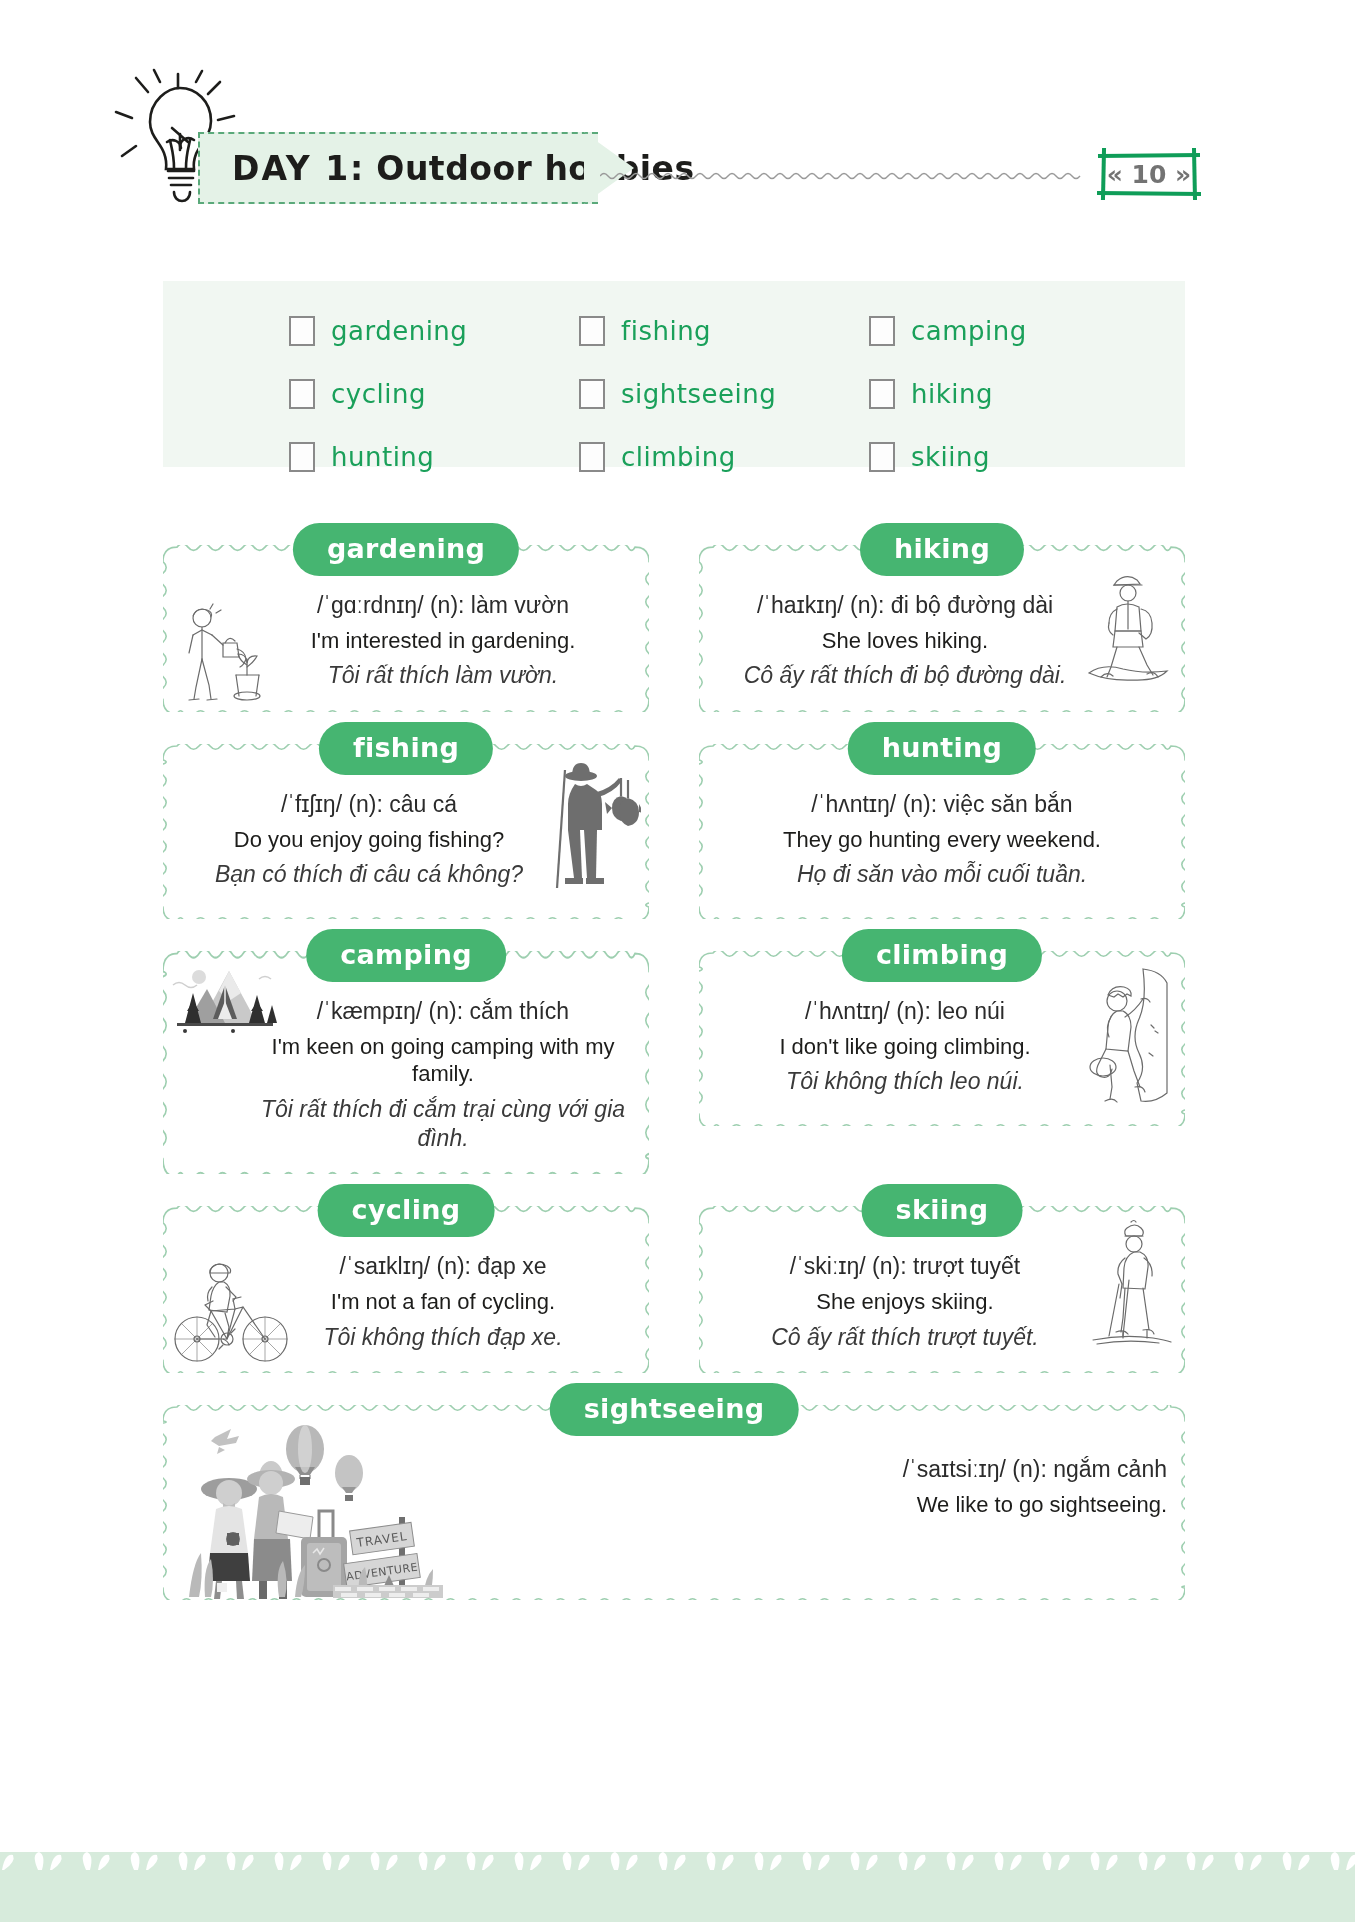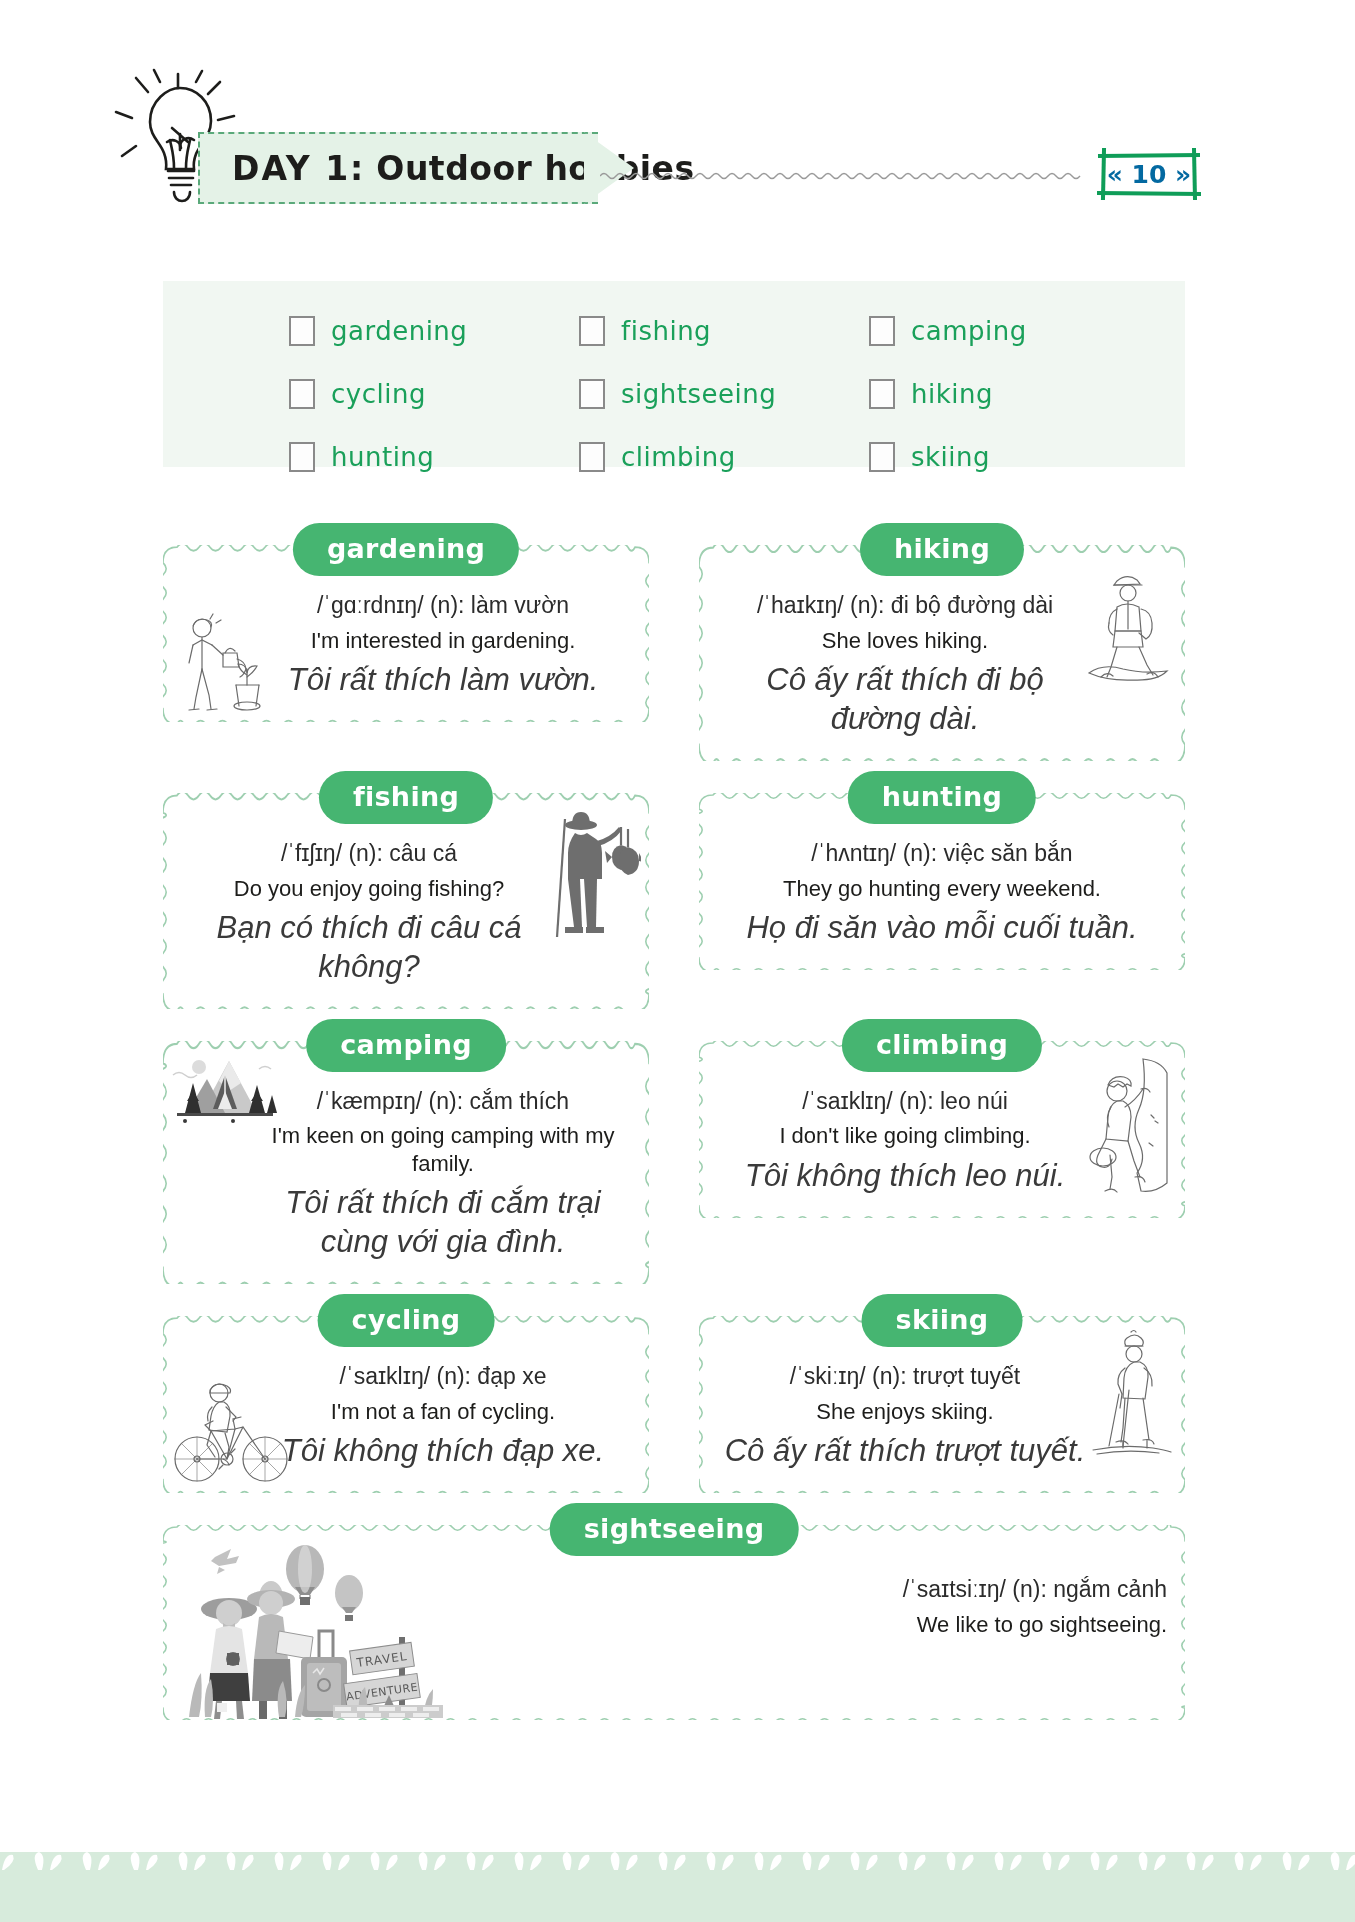--- a/index.html
+++ b/index.html
@@ -88,21 +88,21 @@
     position: absolute;
     left: 0; top: 0;
     width: 110px;
     height: 52px;
     display: flex;
     align-items: center;
     justify-content: center;
     font-family: "DejaVu Sans", sans-serif;
     font-size: 25px;
     font-weight: 700;
-    color: #0369a1;
+    color: #737373;
   }
 
   
   .checklist {
     position: absolute;
     left: 163px;
     top: 281px;
     width: 1022px;
     height: 186px;
     background: #f1f7f2;
@@ -200,21 +200,21 @@
     margin: 4px 0 7px 0;
     line-height: 1.25;
   }
   .line-en {
     font-size: 22px;
     color: #1d1d1b;
     margin: 0 0 7px 0;
     line-height: 1.25;
   }
   .line-vi {
-    font-size: 31px;
+    font-size: 23px;
     color: #3a3a3a;
     font-style: italic;
     margin: 0;
     line-height: 1.25;
   }
 
   
   .body-shift-left  { padding-left: 74px; }
   .body-shift-right { padding-right: 74px; }
   .body-shift-wide-left { padding-left: 330px; text-align: right; }
@@ -523,21 +523,21 @@
                 <path d="M22 136 q8 -4 12 1"></path>
                 <path d="M52 122 q8 -2 10 5"></path>
                 <ellipse cx="20" cy="102" rx="13" ry="9"></ellipse>
                 <path d="M58 34 q6 -2 9 3"></path>
                 <path d="M68 60 l3 3"></path>
                 <path d="M72 66 l3 2"></path>
                 <path d="M66 88 l4 3"></path>
               </g>
             </svg></div>
           <div class="card-body body-shift-right">
-            <p class="line-ipa">/ˈsaɪklɪŋ/ (n): leo núi</p>
+            <p class="line-ipa">/ˈhʌntɪŋ/ (n): leo núi</p>
             <p class="line-en">I don't like going climbing.</p>
             <p class="line-vi">Tôi không thích leo núi.</p>
           </div>
         </div>
       </div>
     </div>
     <div class="card-row">
       <div class="card-wrap">
         <div class="card ">
           <svg class="card-edge" viewBox="0 0 486 160" width="486" height="160" preserveAspectRatio="none">

